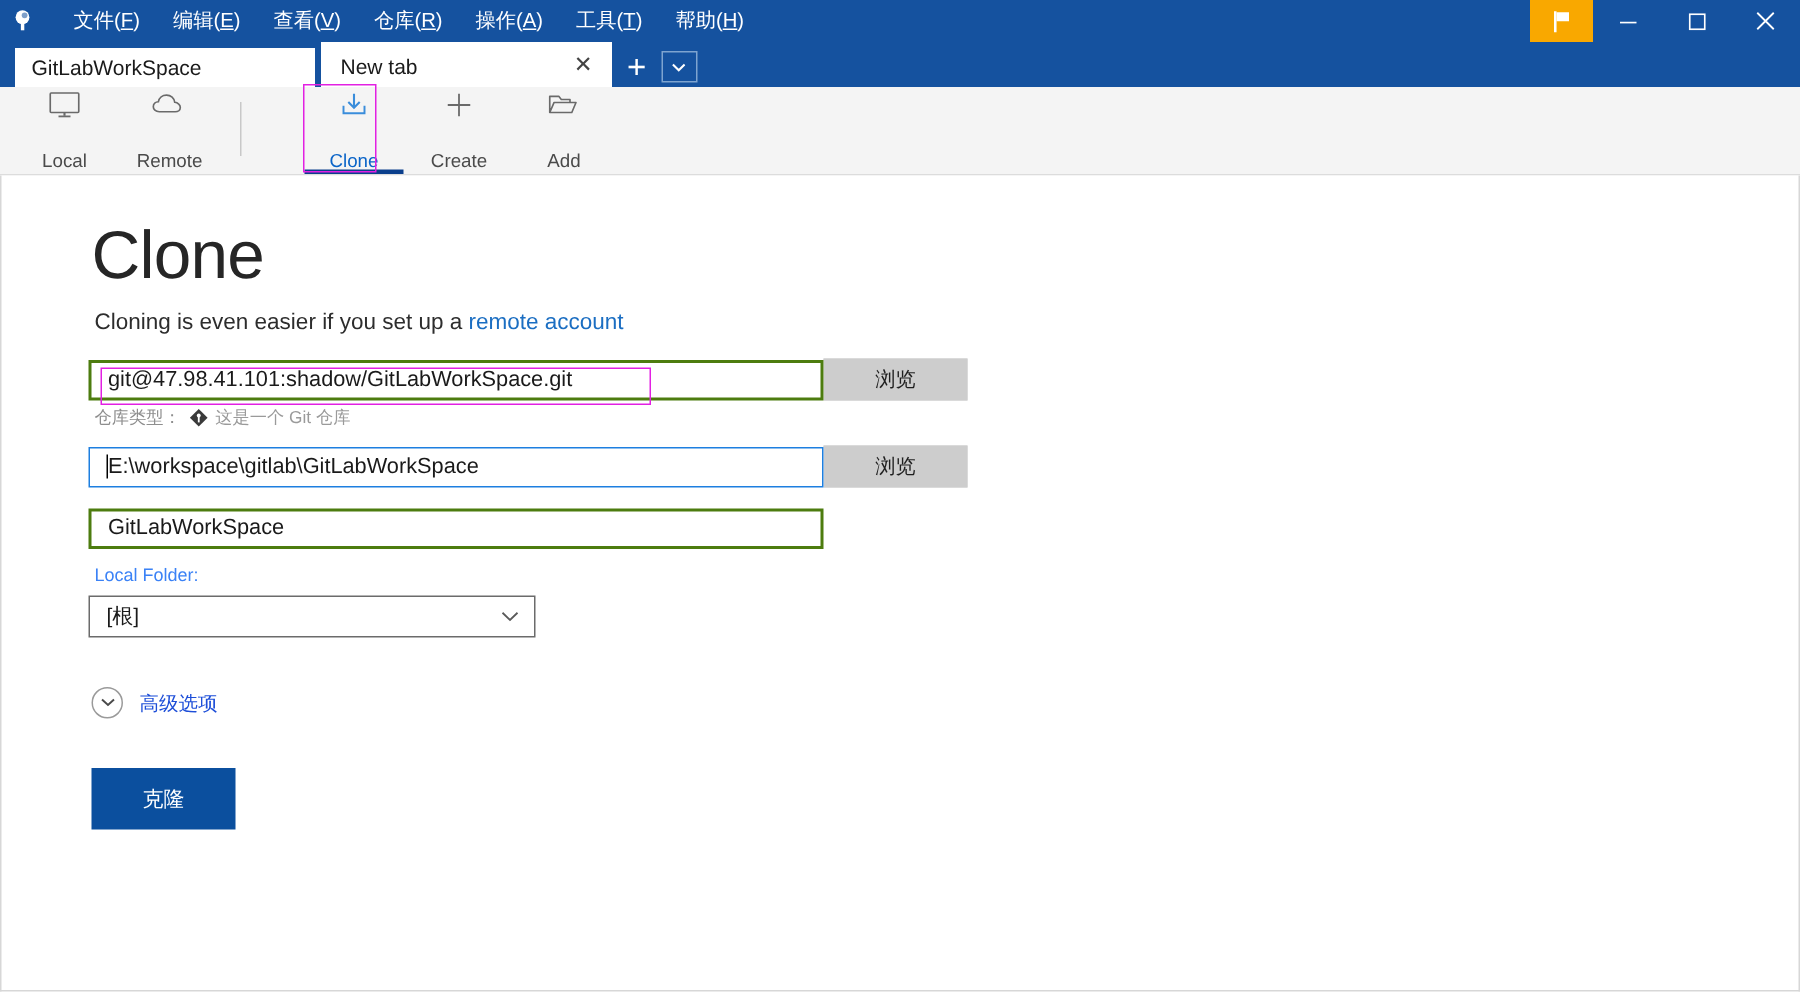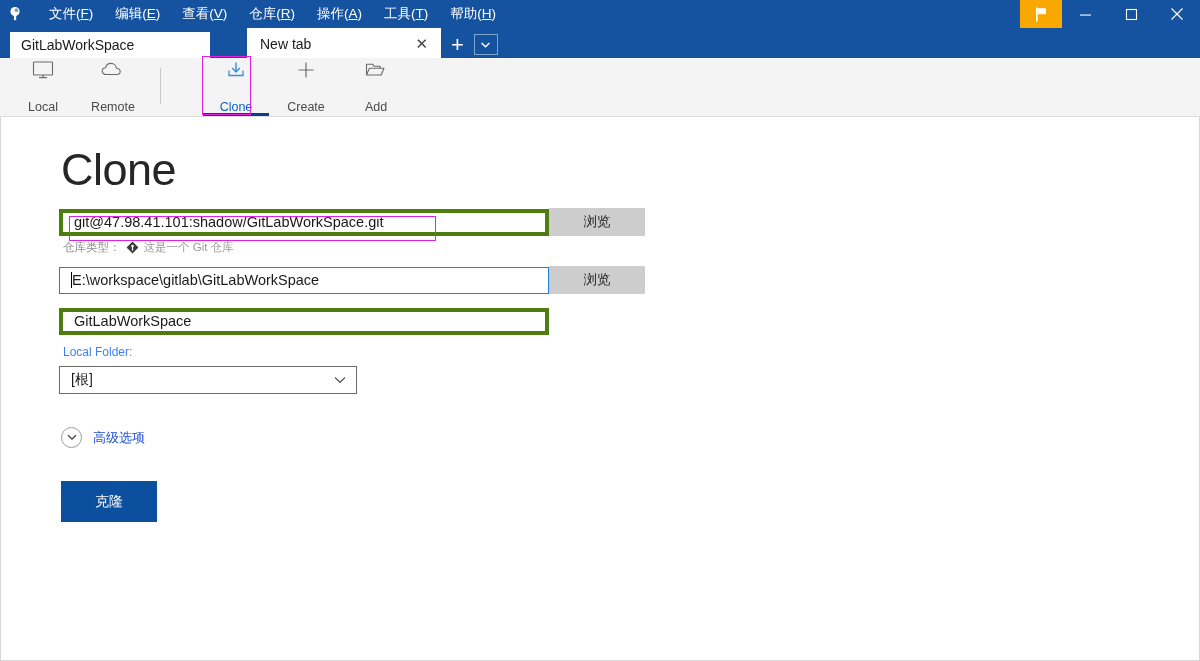--- a/index.html
+++ b/index.html
@@ -107,21 +107,20 @@
     border-color: #ffffff;
   }
   .tab.active {
     width: 194px;
     height: 30px;
     padding: 0 8px 0 12px;
     border: 1px solid #ffffff;
     border-bottom: none;
     justify-content: space-between;
     align-self: flex-end;
-    margin-left: 33px;
   }
   .tab-label {
     font-size: 14px;
     color: #1a1a1a;
     white-space: nowrap;
     overflow: hidden;
     text-overflow: ellipsis;
   }
   .tab-close {
     font-size: 15px;
@@ -239,21 +238,21 @@
 
   .field-row {
     display: flex;
     align-items: center;
     margin-bottom: 4px;
   }
   .txt-input {
     width: 490px;
     height: 27px;
     box-sizing: border-box;
-    border: 4px solid #4d7c0f;
+    border: 2px solid #4d7c0f;
     background: #ffffff;
     font-size: 14.5px;
     color: #1a1a1a;
     padding: 0 6px 0 11px;
     line-height: 25px;
     font-family: inherit;
     display: flex;
     align-items: center;
     position: relative;
   }
@@ -463,20 +462,23 @@
         <path d="M3.5 15 L3.5 4.2 L9.5 4.2 L11.2 6.3 L17 6.3 L17 8 M3.5 15 L6.4 8.3 L21 8.3 L18.2 15 Z" fill="none" stroke="#6a6a6a" stroke-width="1.1" stroke-linejoin="round"></path>
       </svg>
       <span class="tool-label">Add</span>
     </div>
   </div>
 
   <div class="content">
 
     <h1 class="page-title">Clone</h1>
 
+    <div class="subtitle">
+      <span>Cloning is even easier if you set up a </span><a>remote account</a>
+    </div>
 
     <div class="field-row" style="margin-top:16px;">
       <div class="txt-input highlight-box">
         <span>git@47.98.41.101:shadow/GitLabWorkSpace.git</span>
       </div>
       <div class="browse-btn">浏览</div>
     </div>
 
     <div class="repo-type">
       <span class="rt-label">仓库类型：</span>

